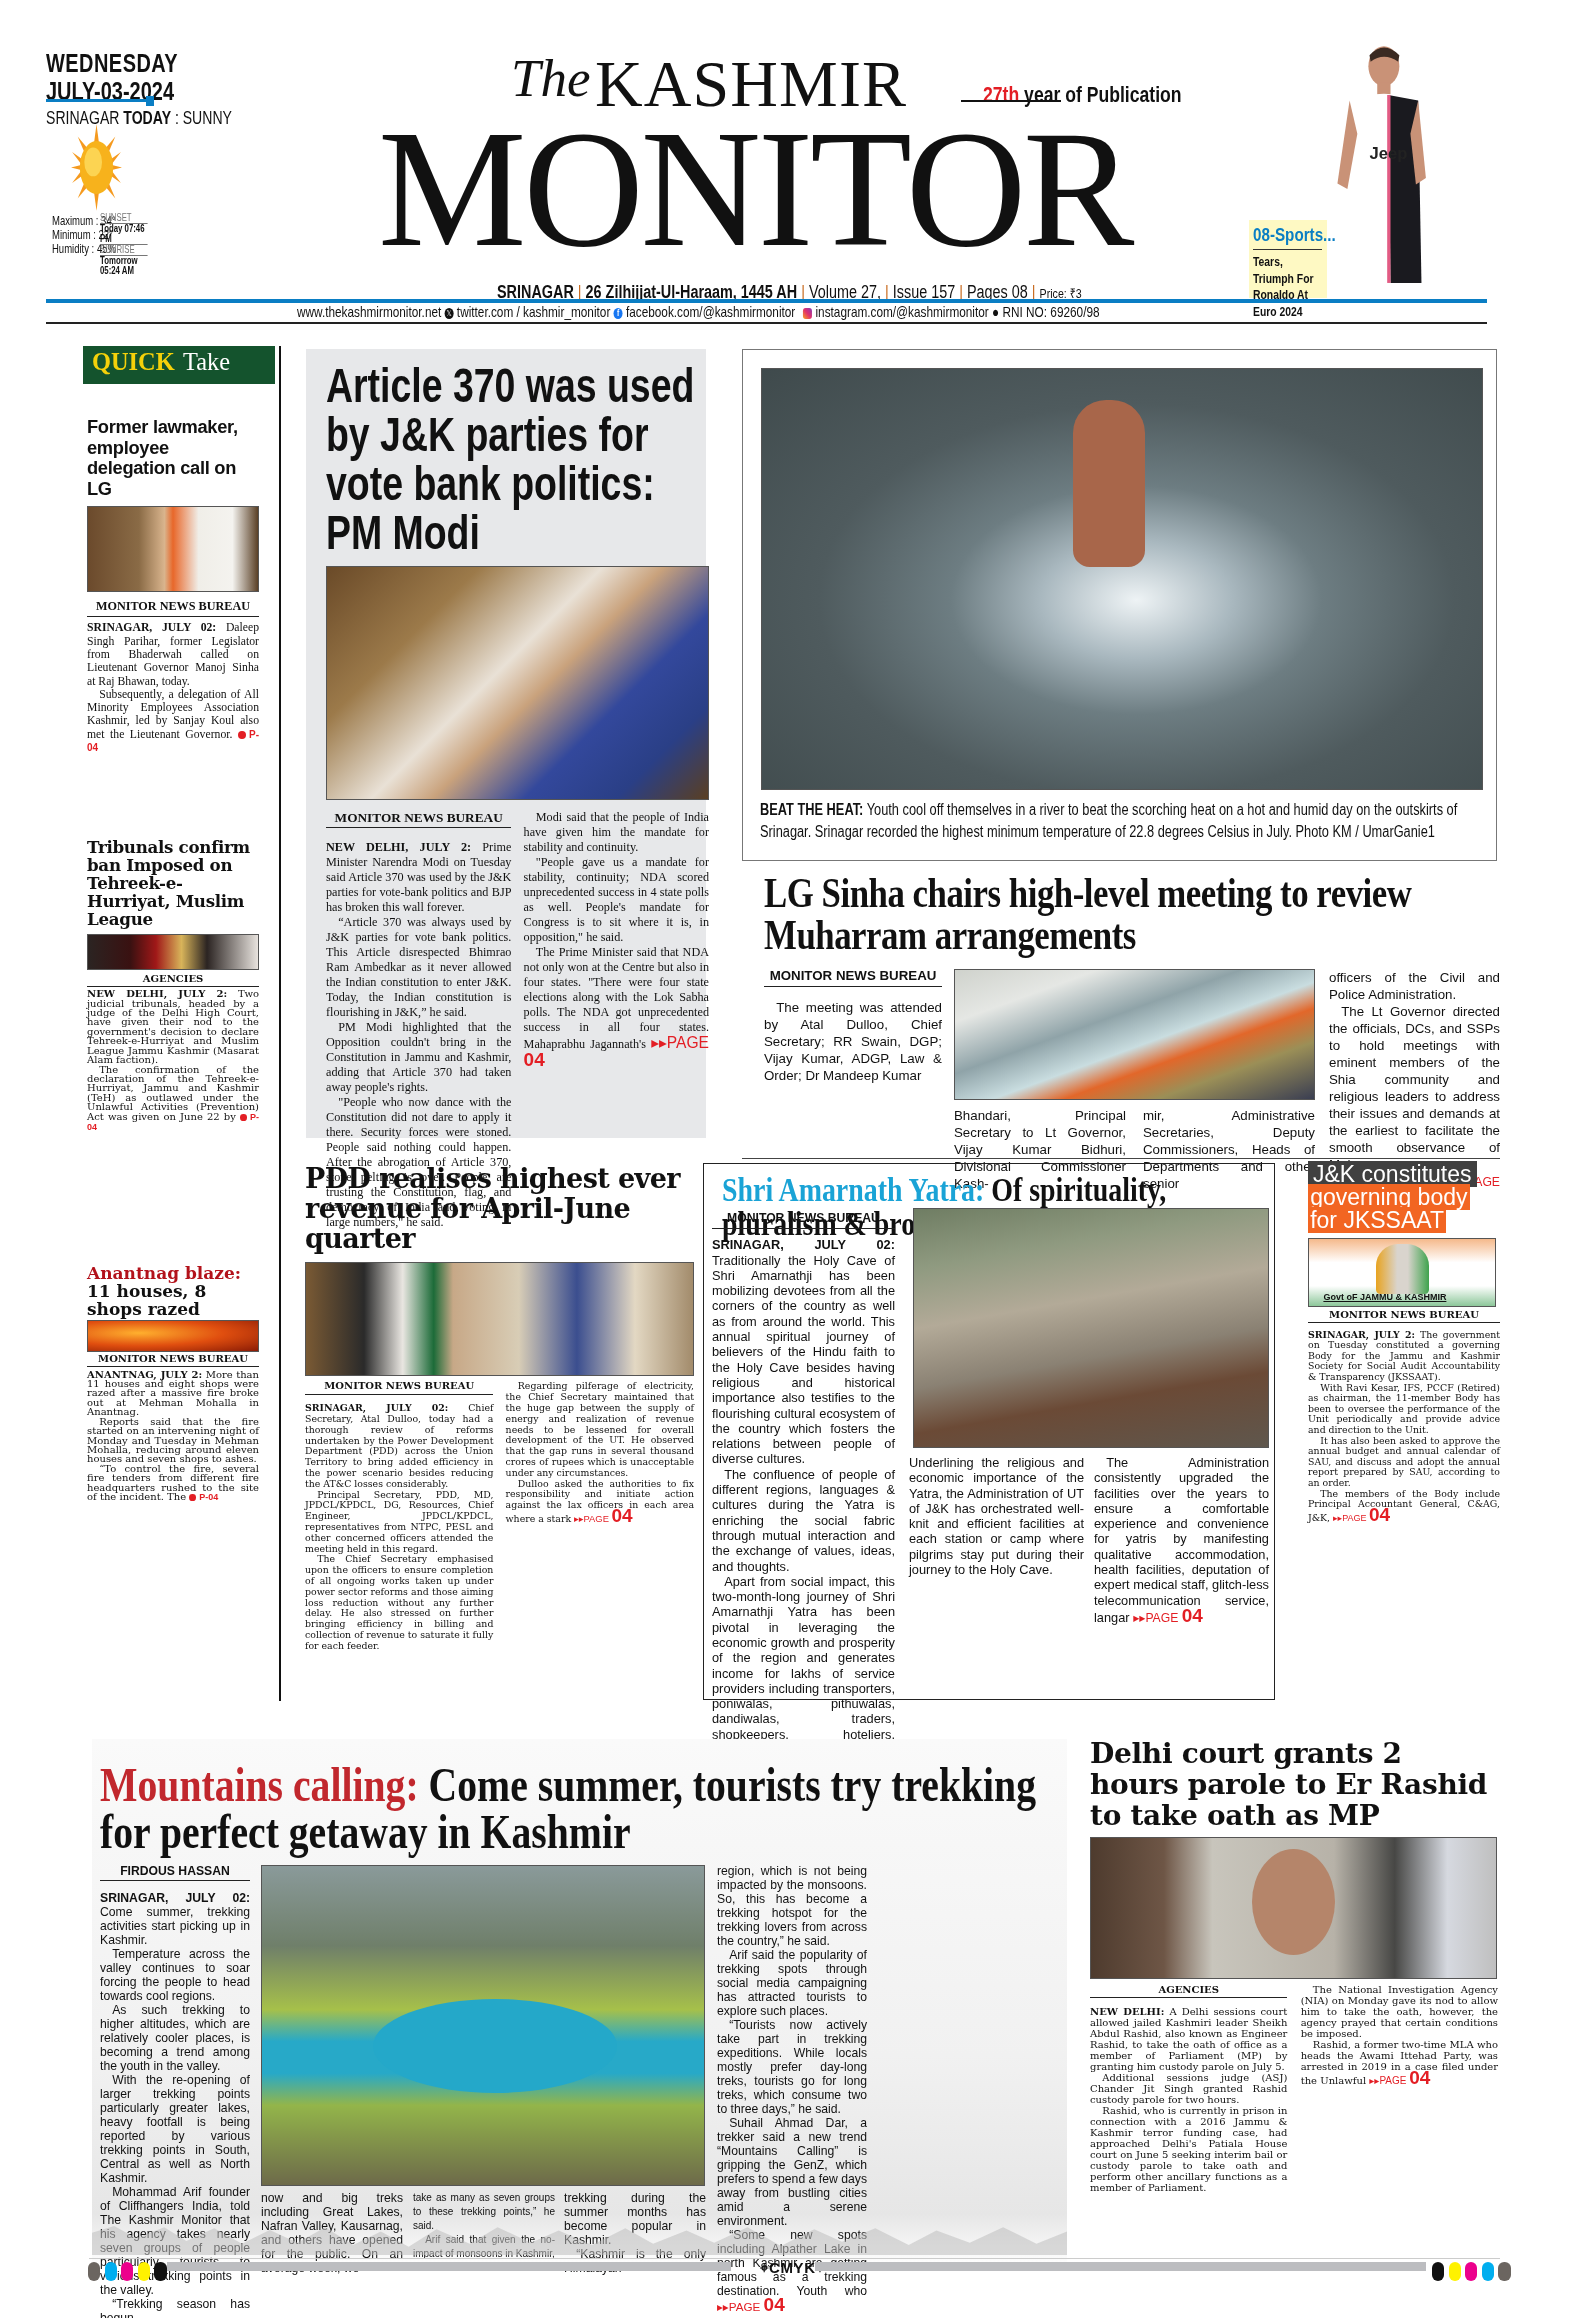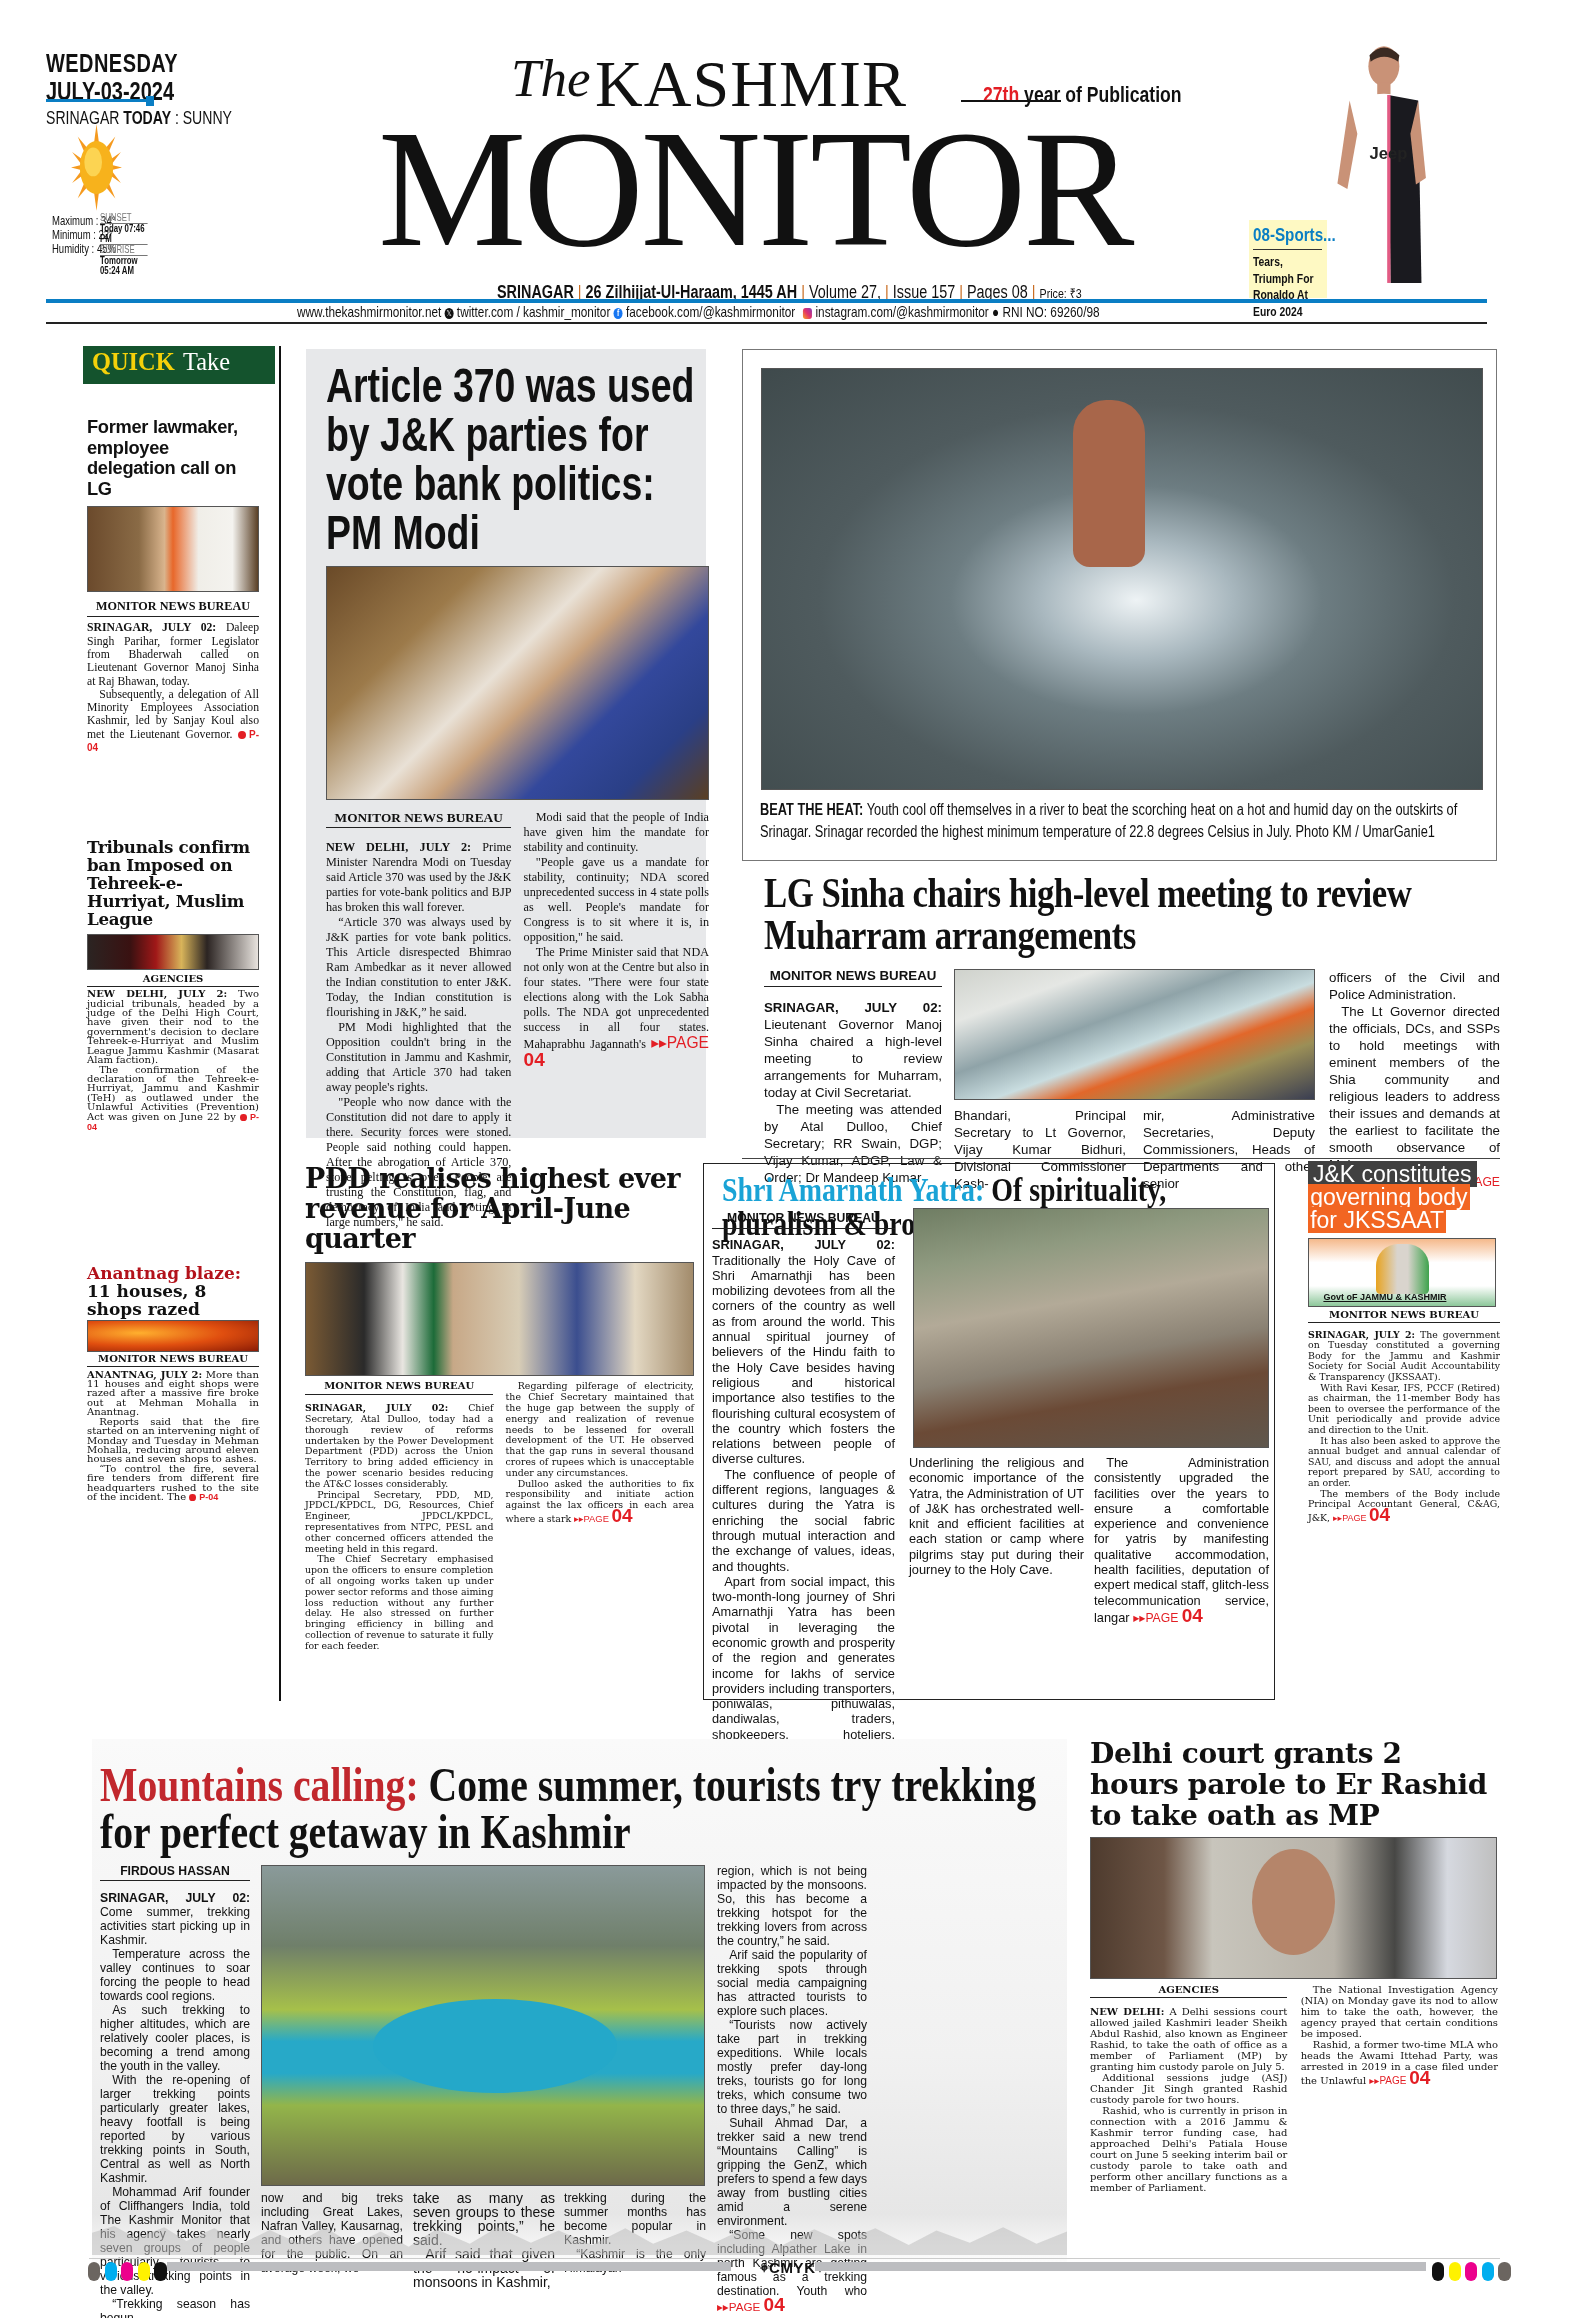--- a/index.html
+++ b/index.html
@@ -190,21 +190,20 @@
 <div class="abs cond" style="left:760px;top:799px;width:900px;font-size:16px;line-height:22px;transform:scaleX(.8)">
   <b>BEAT THE HEAT:</b>
   <span>Youth cool off themselves in a river to beat the scorching heat on a hot and humid day on the outskirts of Srinagar. Srinagar recorded the highest minimum temperature of 22.8 degrees Celsius in July. Photo KM / UmarGanie1</span>
 </div>
 
 <div class="abs" style="left:764px;top:872px;width:739px">
   <div class="serif bold" style="font-size:43px;line-height:42px;width:911px;transform:scaleX(.81);transform-origin:left top;letter-spacing:-0.6px">LG Sinha chairs high-level meeting to review Muharram arrangements</div>
 </div>
 <div class="abs cond" style="left:764px;top:967px;width:178px;font-size:13.3px;line-height:17px;text-align:justify">
   <div class="byline" style="font-size:13.3px;font-weight:bold;margin-bottom:12.2px">MONITOR NEWS BUREAU</div>
-  <p><b>SRINAGAR, JULY 02:</b> <span>Lieutenant Governor Manoj Sinha chaired a high-level meeting to review arrangements for Muharram, today at Civil Secretariat.</span></p>
   <p style="text-indent:12.2px">The meeting was attended by Atal Dulloo, Chief Secretary; RR Swain, DGP; Vijay Kumar, ADGP, Law &amp; Order; Dr Mandeep Kumar</p>
 </div>
 <div class="photo" style="left:954px;top:969px;width:361px;height:131px;background:linear-gradient(160deg,#cfd2cc 0%,#e5e7e4 20%,#8fa3a8 40%,#c9dde0 55%,#e2672a 65%,#9b8f57 78%,#3a3e52 100%)"></div>
 <div class="abs cond" style="left:954px;top:1107px;width:172px;font-size:13.3px;line-height:17px;text-align:justify">Bhandari, Principal Secretary to Lt Governor, Vijay Kumar Bidhuri, Divisional Commissioner Kash-</div>
 <div class="abs cond" style="left:1143px;top:1107px;width:172px;font-size:13.3px;line-height:17px;text-align:justify">mir, Administrative Secretaries, Deputy Commissioners, Heads of Departments and other senior</div>
 <div class="abs cond" style="left:1329px;top:969px;width:171px;font-size:13.3px;line-height:17px;text-align:justify">
   <p>officers of the Civil and Police Administration.</p>
   <p style="text-indent:12.2px">The Lt Governor directed the officials, DCs, and SSPs to hold meetings with eminent members of the Shia community and religious leaders to address their issues and demands at the earliest to facilitate the smooth observance of Muharram.</p>
   <p style="text-indent:12.2px"><span>He instructed the</span> <span class="pg" style="font-size:12.2px">▸▸<span>PAGE</span> <b>04</b></span></p>
 </div>
@@ -280,21 +279,21 @@
   <p style="text-indent:12.2px">Temperature across the valley continues to soar forcing the people to head towards cool regions.</p>
   <p style="text-indent:12.2px">As such trekking to higher altitudes, which are relatively cooler places, is becoming a trend among the youth in the valley.</p>
   <p style="text-indent:12.2px">With the re-opening of larger trekking points particularly greater lakes, heavy footfall is being reported by various trekking points in South, Central as well as North Kashmir.</p>
   <p style="text-indent:12.2px">Mohammad Arif founder of Cliffhangers India, told The Kashmir Monitor that his agency takes nearly seven groups of people particularly tourists to various trekking points in the valley.</p>
   <p style="text-indent:12.2px">“Trekking season has begun</p>
 </div>
 <div class="photo" style="left:261px;top:1865px;width:444px;height:321px;background:linear-gradient(180deg,#8a9a9a 0%,#6f7f6a 25%,#a6c04a 45%,#27a9c8 55%,#27a9c8 65%,#93b54a 75%,#6d6a4a 100%)">
   <div style="position:absolute;left:111px;top:133px;width:244px;height:94px;border-radius:50%;background:#24a8c9"></div>
 </div>
 <div class="abs cond" style="left:261px;top:2191px;width:142px;font-size:12.2px;line-height:14px;text-align:justify">now and big treks including Great Lakes, Nafran Valley, Kausarnag, and others have opened for the public. On an average week, we</div>
-<div class="abs cond" style="left:413px;top:2191px;width:142px;font-size:14px;line-height:14px;text-align:justify">
+<div class="abs cond" style="left:413px;top:2191px;width:142px;font-size:10px;line-height:14px;text-align:justify">
   <p>take as many as seven groups to these trekking points,” he said.</p>
   <p style="text-indent:12.2px">Arif said that given the no-impact of monsoons in Kashmir,</p>
 </div>
 <div class="abs cond" style="left:564px;top:2191px;width:142px;font-size:12.2px;line-height:14px;text-align:justify">
   <p>trekking during the summer months has become popular in Kashmir.</p>
   <p style="text-indent:12.2px">“Kashmir is the only Himalayan</p>
 </div>
 <div class="abs cond" style="left:717px;top:1864px;width:150px;font-size:12.2px;line-height:14px;text-align:justify">
   <p>region, which is not being impacted by the monsoons. So, this has become a trekking hotspot for the trekking lovers from across the country,” he said.</p>
   <p style="text-indent:12.2px">Arif said the popularity of trekking spots through social media campaigning has attracted tourists to explore such places.</p>

